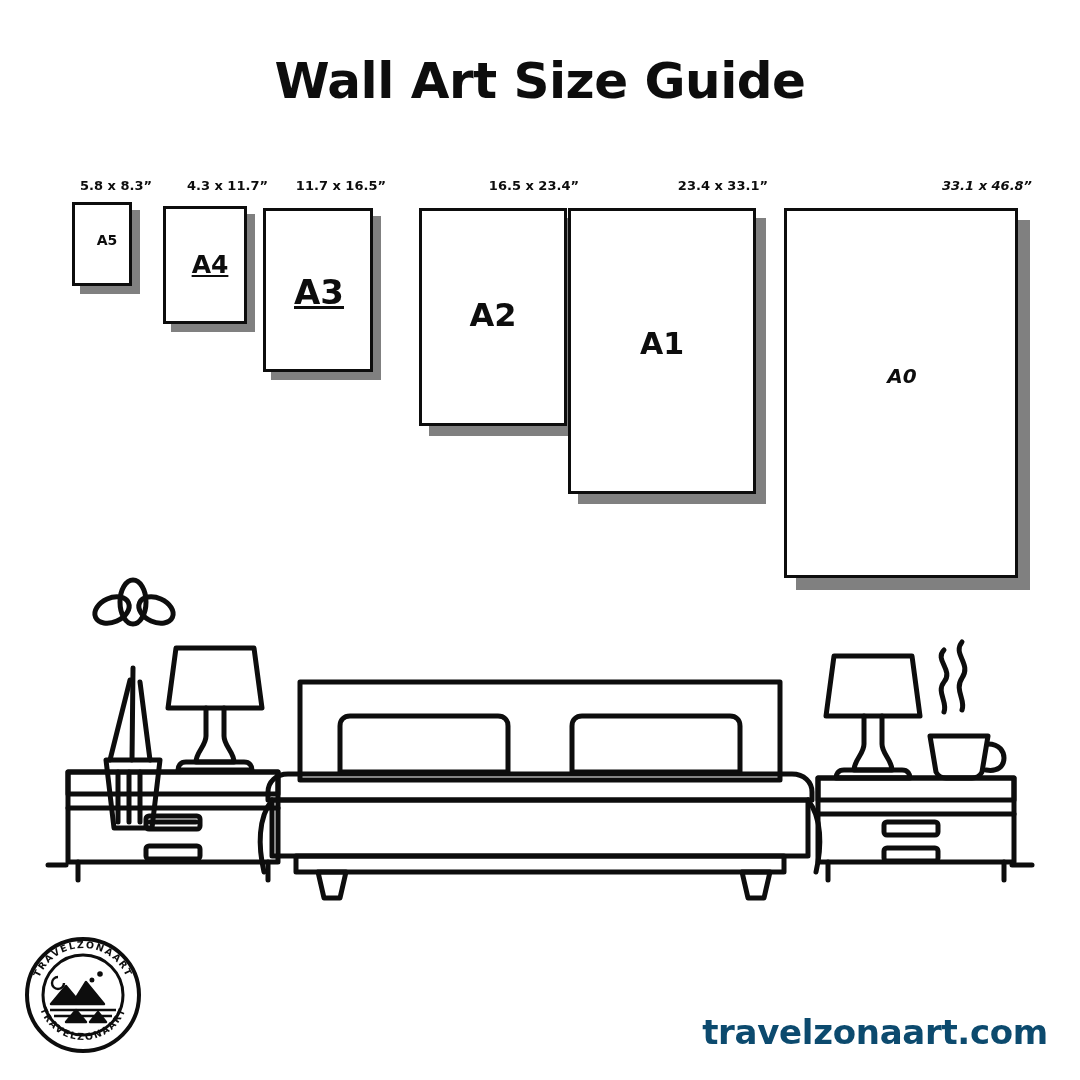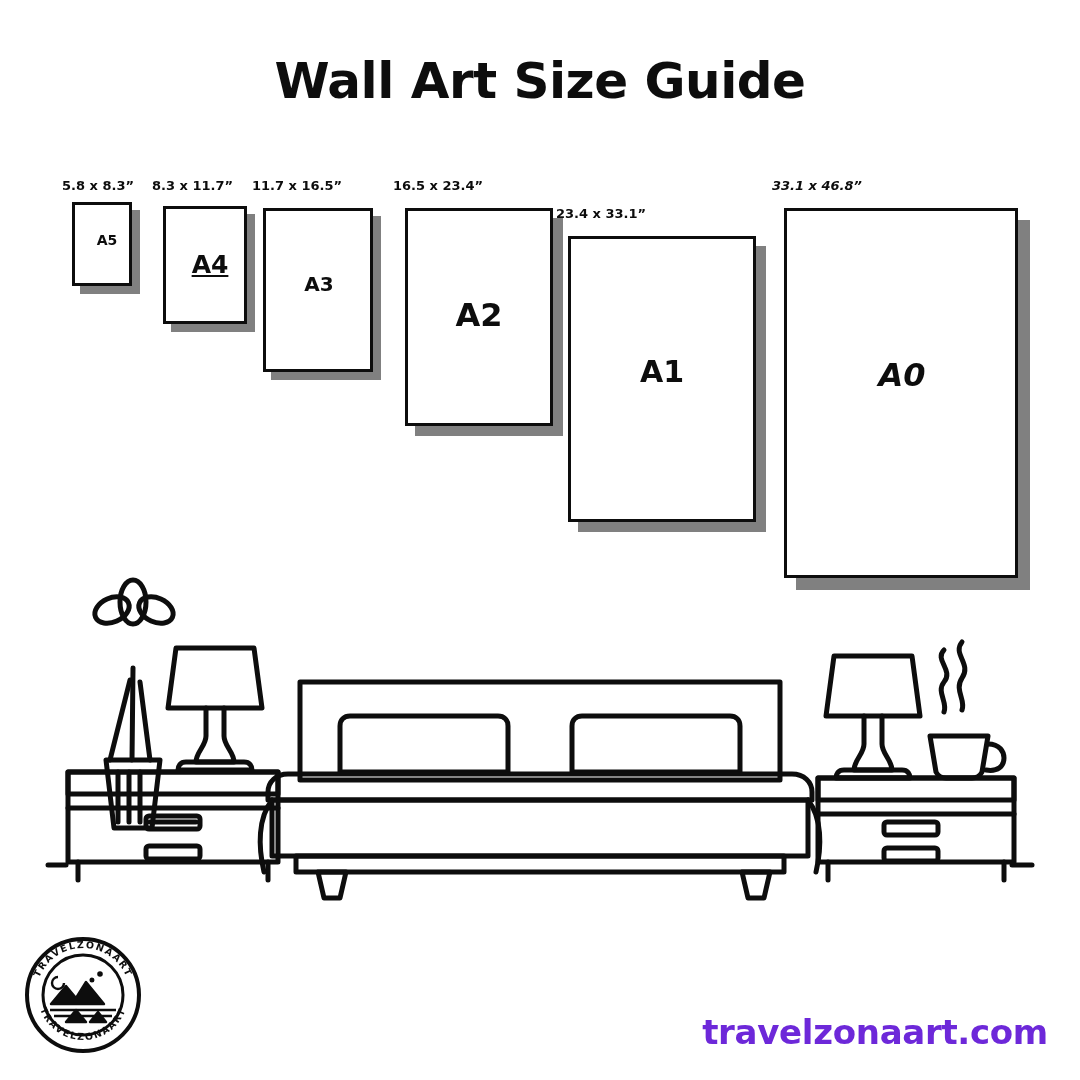--- a/index.html
+++ b/index.html
@@ -38,21 +38,21 @@
     height: 620px;
   }
   .frame-group {
     position: absolute;
   }
   .frame-label {
     position: absolute;
     top: 0;
     left: 0;
     width: 100%;
-    text-align: left;
+    text-align: right;
     font-size: 13px;
     font-weight: bold;
     color: #0d0d0d;
     white-space: nowrap;
   }
   .frame-shadow {
     position: absolute;
     background: #808080;
   }
   .frame-box {
@@ -86,71 +86,71 @@
     top: 930px;
     width: 130px;
     height: 130px;
   }
   #site-url {
     position: absolute;
     right: 32px;
     bottom: 28px;
     font-size: 34px;
     font-weight: bold;
-    color: #6d28d9;
+    color: #0c4a6e;
     letter-spacing: -0.3px;
   }
 </style>
 </head>
 <body>
 
 <div id="page-title">Wall Art Size Guide</div>
 
 <div id="frames">
 
   <div class="frame-group" style="left:62px; top:178px; width:90px; height:130px;">
     <div class="frame-label">5.8 x 8.3”</div>
     <div class="frame-shadow" style="left:18px; top:32px; width:60px; height:84px;"></div>
     <div class="frame-box" style="left:10px; top:24px; width:60px; height:84px;"></div>
     <div class="frame-name" style="top:54px; font-size:14px;">A5</div>
   </div>
 
   <div class="frame-group" style="left:152px; top:178px; width:116px; height:170px;">
-    <div class="frame-label">8.3 x 11.7”</div>
+    <div class="frame-label">4.3 x 11.7”</div>
     <div class="frame-shadow" style="left:19px; top:36px; width:84px; height:118px;"></div>
     <div class="frame-box" style="left:11px; top:28px; width:84px; height:118px;"></div>
     <div class="frame-name" style="top:72px; font-size:25px;text-decoration:underline;">A4</div>
   </div>
 
   <div class="frame-group" style="left:252px; top:178px; width:134px; height:220px;">
     <div class="frame-label">11.7 x 16.5”</div>
     <div class="frame-shadow" style="left:19px; top:38px; width:110px; height:164px;"></div>
     <div class="frame-box" style="left:11px; top:30px; width:110px; height:164px;"></div>
-    <div class="frame-name" style="top:94px; font-size:20px;">A3</div>
-  </div>
-
-  <div class="frame-group" style="left:393px; top:178px; width:172px; height:276px;">
+    <div class="frame-name" style="top:94px; font-size:34px;text-decoration:underline;">A3</div>
+  </div>
+
+  <div class="frame-group" style="left:407px; top:178px; width:172px; height:276px;">
     <div class="frame-label">16.5 x 23.4”</div>
     <div class="frame-shadow" style="left:22px; top:40px; width:148px; height:218px;"></div>
     <div class="frame-box" style="left:12px; top:30px; width:148px; height:218px;"></div>
     <div class="frame-name" style="top:118px; font-size:32px;">A2</div>
   </div>
 
-  <div class="frame-group" style="left:556px; top:178px; width:212px; height:342px;margin-top:28px;">
+  <div class="frame-group" style="left:556px; top:178px; width:212px; height:342px;">
     <div class="frame-label">23.4 x 33.1”</div>
     <div class="frame-shadow" style="left:22px; top:40px; width:188px; height:286px;"></div>
     <div class="frame-box" style="left:12px; top:30px; width:188px; height:286px;"></div>
     <div class="frame-name" style="top:148px; font-size:30px;">A1</div>
   </div>
 
   <div class="frame-group" style="left:772px; top:178px; width:260px; height:430px;font-style:italic;">
     <div class="frame-label">33.1 x 46.8”</div>
     <div class="frame-shadow" style="left:24px; top:42px; width:234px; height:370px;"></div>
     <div class="frame-box" style="left:12px; top:30px; width:234px; height:370px;"></div>
-    <div class="frame-name" style="top:178px; font-size:32px;">A0</div>
+    <div class="frame-name" style="top:186px; font-size:20px;">A0</div>
   </div>
 
 </div>
 
 <div id="scene">
   <svg width="1080" height="380" viewBox="0 0 1080 380" xmlns="http://www.w3.org/2000/svg" fill="none" stroke="#0d0d0d" stroke-width="5" stroke-linecap="round" stroke-linejoin="round">
 
     <g stroke-width="5">
       <line x1="48" y1="305" x2="66" y2="305"></line>
       <line x1="1012" y1="305" x2="1032" y2="305"></line>

